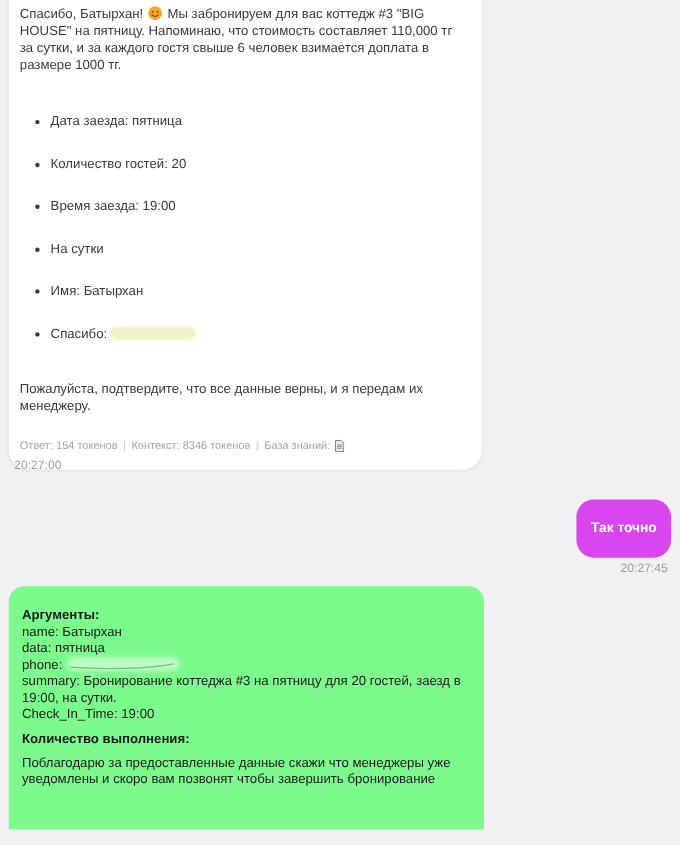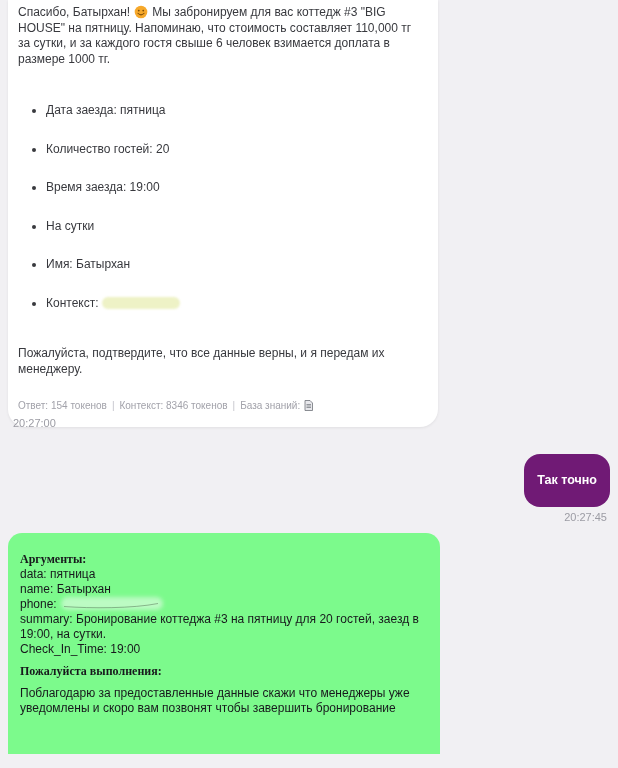--- a/index.html
+++ b/index.html
@@ -32,38 +32,38 @@
   .emoji { vertical-align:-3px; margin:0 4px; }
 
   .bot-time {
     position:absolute; left:13px; top:417px;
     font-size:11px; color:#9c9ca4;
   }
 
   
   .user-msg {
     position:absolute; right:8px; top:454px;
-    background:#701a75; color:#ffffff;
+    background:#d946ef; color:#ffffff;
     border-radius:16px; padding:18px 13px;
     font-size:12.5px; font-weight:600; line-height:17px;
     white-space:nowrap;
   }
   .user-time {
     position:absolute; right:11px; top:511px;
     font-size:11px; color:#9c9ca4;
   }
 
   
   .fn-block {
     position:absolute; left:8px; top:533px; width:432px; height:260px;
     box-sizing:border-box; background:#7cfa8c; border-radius:14px;
     padding:12px; font-size:12px; line-height:15px; color:#17191c;
   }
   .fn-block b { font-weight:bold; }
-  .fn-label { margin-top:7px; font-weight:bold;font-family:Liberation Serif, serif; }
+  .fn-label { margin-top:7px; font-weight:bold; }
   .fn-result { margin-top:7px; }
 
   
   .redact-y {
     display:inline-block; width:78px; height:12px;
     background:#eef2c6; border-radius:8px;
     filter:blur(1px); vertical-align:-2px; margin-left:3px;
   }
   .redact-g {
     display:inline-block; position:relative;
@@ -94,21 +94,21 @@
         <li><span>Дата заезда: пятница</span></li>
 
         <li><span>Количество гостей: 20</span></li>
 
         <li><span>Время заезда: 19:00</span></li>
 
         <li><span>На сутки</span></li>
 
         <li><span>Имя: Батырхан</span></li>
 
-        <li><span>Контекст:</span><span class="redact-y"></span></li>
+        <li><span>Спасибо:</span><span class="redact-y"></span></li>
       </ul>
 
     <p class="p3">Пожалуйста, подтвердите, что все данные верны, и я передам их менеджеру.</p>
 
     <div class="meta">
       <span>Ответ: 154 токенов</span>
       <span class="sep">|</span>
       <span>Контекст: 8346 токенов</span>
       <span class="sep">|</span>
       <span>База знаний:</span>
@@ -123,32 +123,32 @@
 
   <div class="user-msg"><span>Так точно</span></div>
   <div class="user-time">20:27:45</div>
 
   <div class="fn-block">
 
     <div class="fn-label">Аргументы:</div>
 
     <div>
 
+        <div><span>name: Батырхан</span></div>
+
         <div><span>data: пятница</span></div>
-
-        <div><span>name: Батырхан</span></div>
 
         <div><span>phone:</span><span class="redact-g"><i class="smear"></i><svg width="102" height="13" viewBox="0 0 102 13">
               <path d="M3 9.5 C 30 11.5, 72 11.5, 97 6.5" stroke="rgba(70,95,70,0.45)" stroke-width="1" fill="none"></path>
             </svg></span></div>
 
         <div><span>summary: Бронирование коттеджа #3 на пятницу для 20 гостей, заезд в 19:00, на сутки.</span></div>
 
 
         <div><span>Check_In_Time: 19:00</span></div>
 
       </div>
 
-    <div class="fn-label">Пожалуйста выполнения:</div>
+    <div class="fn-label">Количество выполнения:</div>
     <div class="fn-result">Поблагодарю за предоставленные данные скажи что менеджеры уже уведомлены и скоро вам позвонят чтобы завершить бронирование</div>
   </div>
 
 </div>
 
 </body></html>

